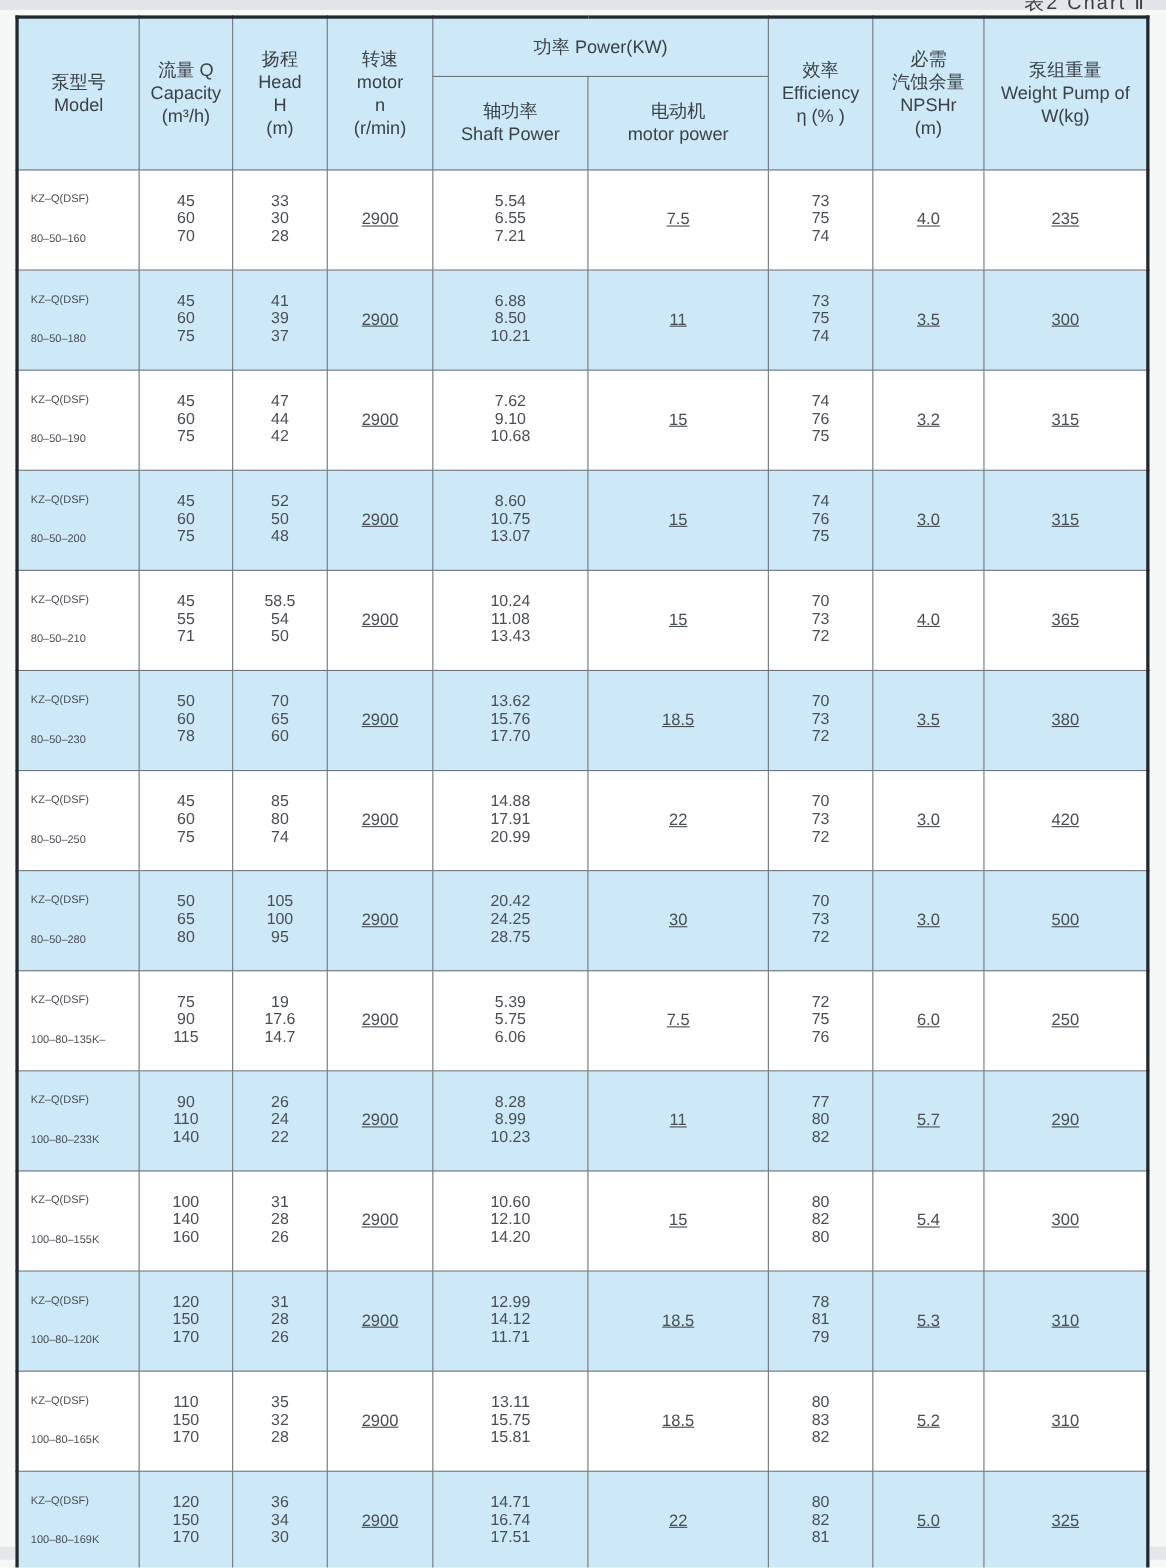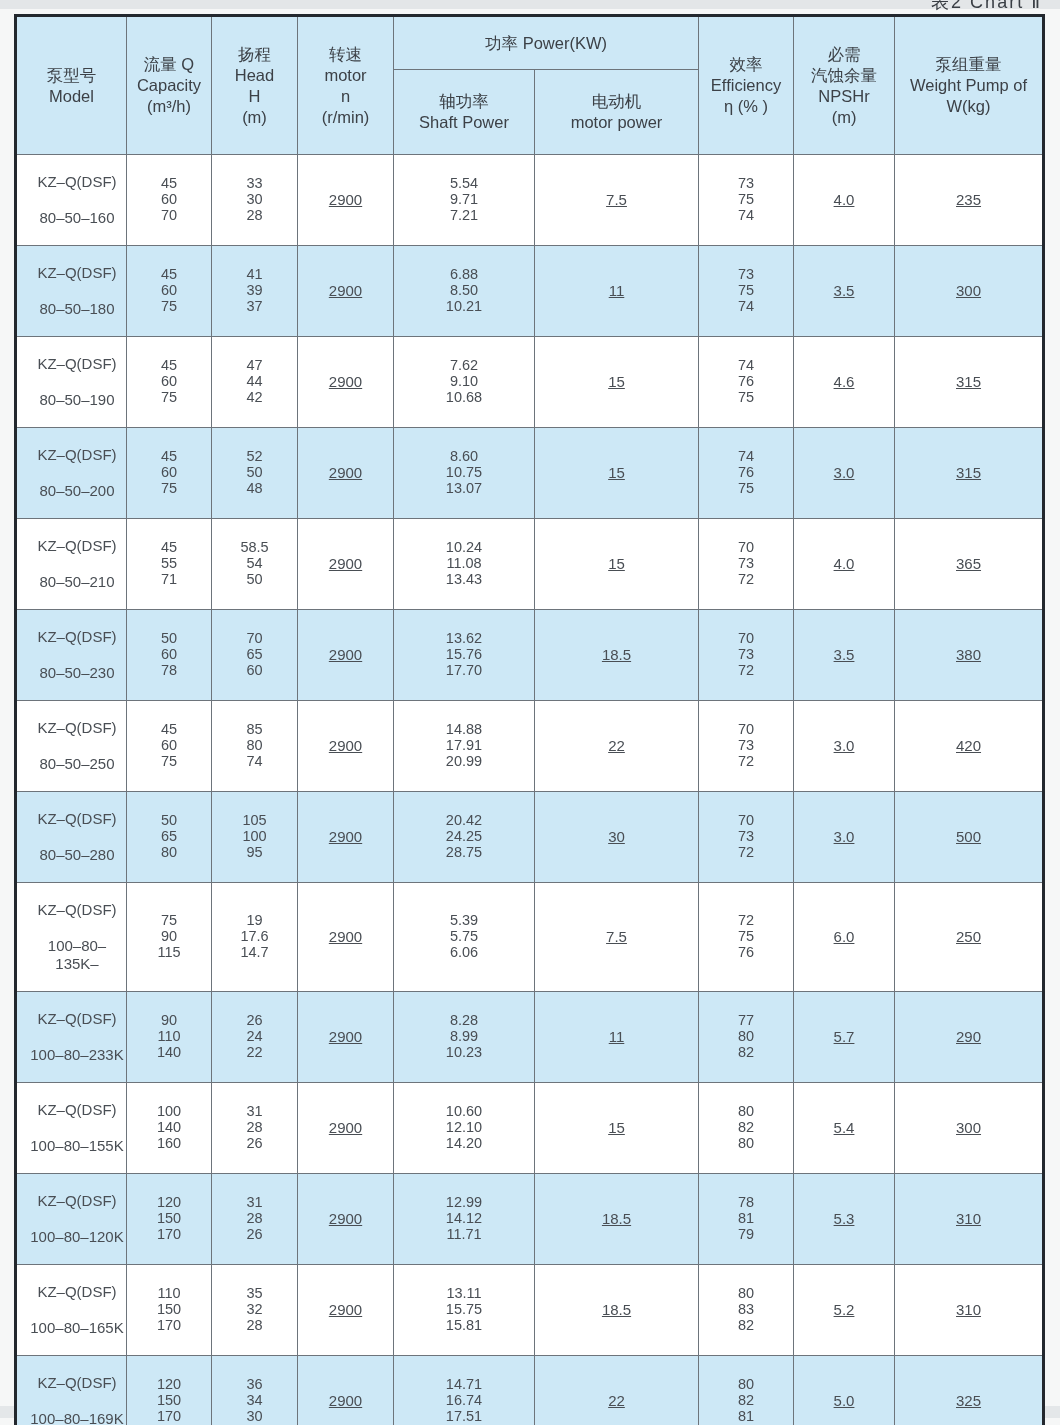--- a/index.html
+++ b/index.html
@@ -30,21 +30,21 @@
     font-weight:normal;
     font-size:16.5px;line-height:21px;
     color:#3c4147;
   }
   .hrow1{height:54px;}
   .hrow2{height:85px;}
   tbody tr{height:50px;}
   tbody tr.alt td{background:#cde8f6;}
   tbody tr.plain td{background:#ffffff;}
   td{font-size:14.5px;line-height:15.8px;color:#494e54;}
-  .td-model{text-align:center;padding-left:11px;font-size:15px;line-height:18px;}
+  .td-model{text-align:left;padding-left:11px;font-size:10px;line-height:18px;}
   .td-model .m1,.td-model .m2{display:block;}
   .td-single{font-size:15px;text-decoration:underline;}
 </style>
 </head>
 <body>
 
 <div class="strip-top"></div>
 <div class="strip-bottom"></div>
 
 <div class="caption-clip">
@@ -104,21 +104,21 @@
       <span class="m2">80–50–160</span>
     </td>
     <td>45
 60
 70</td>
     <td>33
 30
 28</td>
     <td class="td-single">2900</td>
     <td>5.54
-9.71
+6.55
 7.21</td>
     <td class="td-single">7.5</td>
     <td>73
 75
 74</td>
     <td class="td-single">4.0</td>
     <td class="td-single">235</td>
   </tr>
       <tr class="alt">
     <td class="td-model">
@@ -154,21 +154,21 @@
 44
 42</td>
     <td class="td-single">2900</td>
     <td>7.62
 9.10
 10.68</td>
     <td class="td-single">15</td>
     <td>74
 76
 75</td>
-    <td class="td-single">4.6</td>
+    <td class="td-single">3.2</td>
     <td class="td-single">315</td>
   </tr>
       <tr class="alt">
     <td class="td-model">
       <span class="m1">KZ–Q(DSF)</span>
       <span class="m2">80–50–200</span>
     </td>
     <td>45
 60
 75</td>

